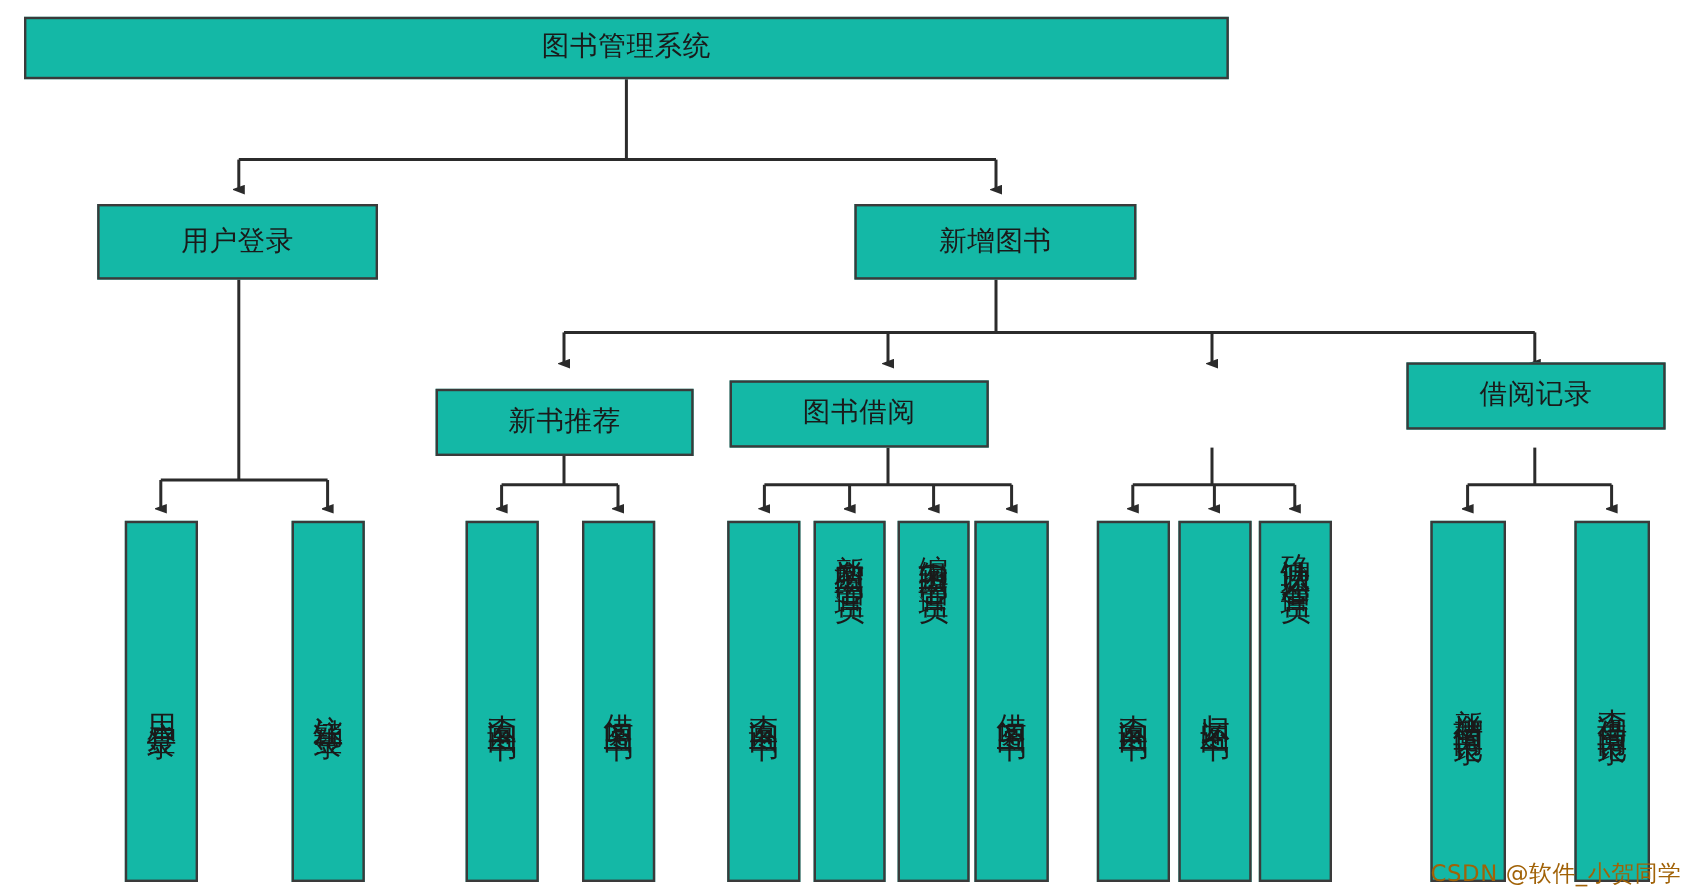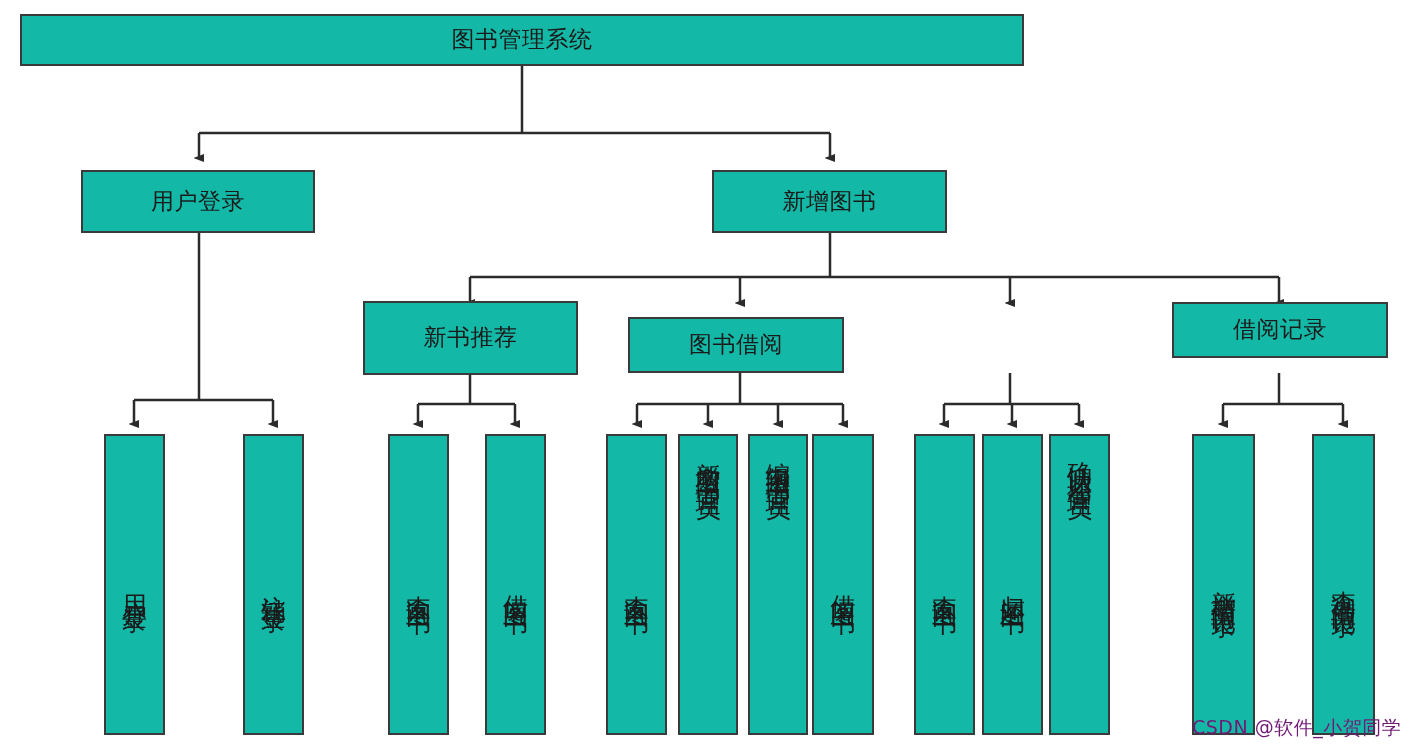--- a/index.html
+++ b/index.html
@@ -61,21 +61,21 @@
     letter-spacing: 5px;
     white-space: nowrap;
   }
   .node.vert.center-text {
     align-items: center;
     padding-top: 0;
   }
   .watermark {
     position: absolute;
     font-size: 19px;
-    color: #701a75;
+    color: #a16207;
     white-space: nowrap;
     letter-spacing: 0.5px;
   }
 </style>
 </head>
 <body>
 
 <div id="canvas">
 
   <svg class="edges" viewBox="0 0 1405 747">
@@ -133,25 +133,25 @@
   </div>
 
   <div class="node horiz" style="left:81px; top:170px; width:234px; height:63px;">
     <span class="label">用户登录</span>
   </div>
 
   <div class="node horiz" style="left:712px; top:170px; width:235px; height:63px;">
     <span class="label">新增图书</span>
   </div>
 
-  <div class="node horiz" style="left:363px; top:301px; width:215px; height:74px;">
+  <div class="node horiz" style="left:363px; top:324px; width:215px; height:56px;">
     <span class="label">新书推荐</span>
   </div>
 
-  <div class="node horiz" style="left:628px; top:317px; width:216px; height:56px;">
+  <div class="node horiz" style="left:608px; top:317px; width:216px; height:56px;">
     <span class="label">图书借阅</span>
   </div>
 
 
   <div class="node horiz" style="left:1172px; top:302px; width:216px; height:56px;">
     <span class="label">借阅记录</span>
   </div>
 
   <div class="node vert center-text" style="left:104px; top:434px; width:61px; height:301px;">
     <span class="label">用户登录</span>

